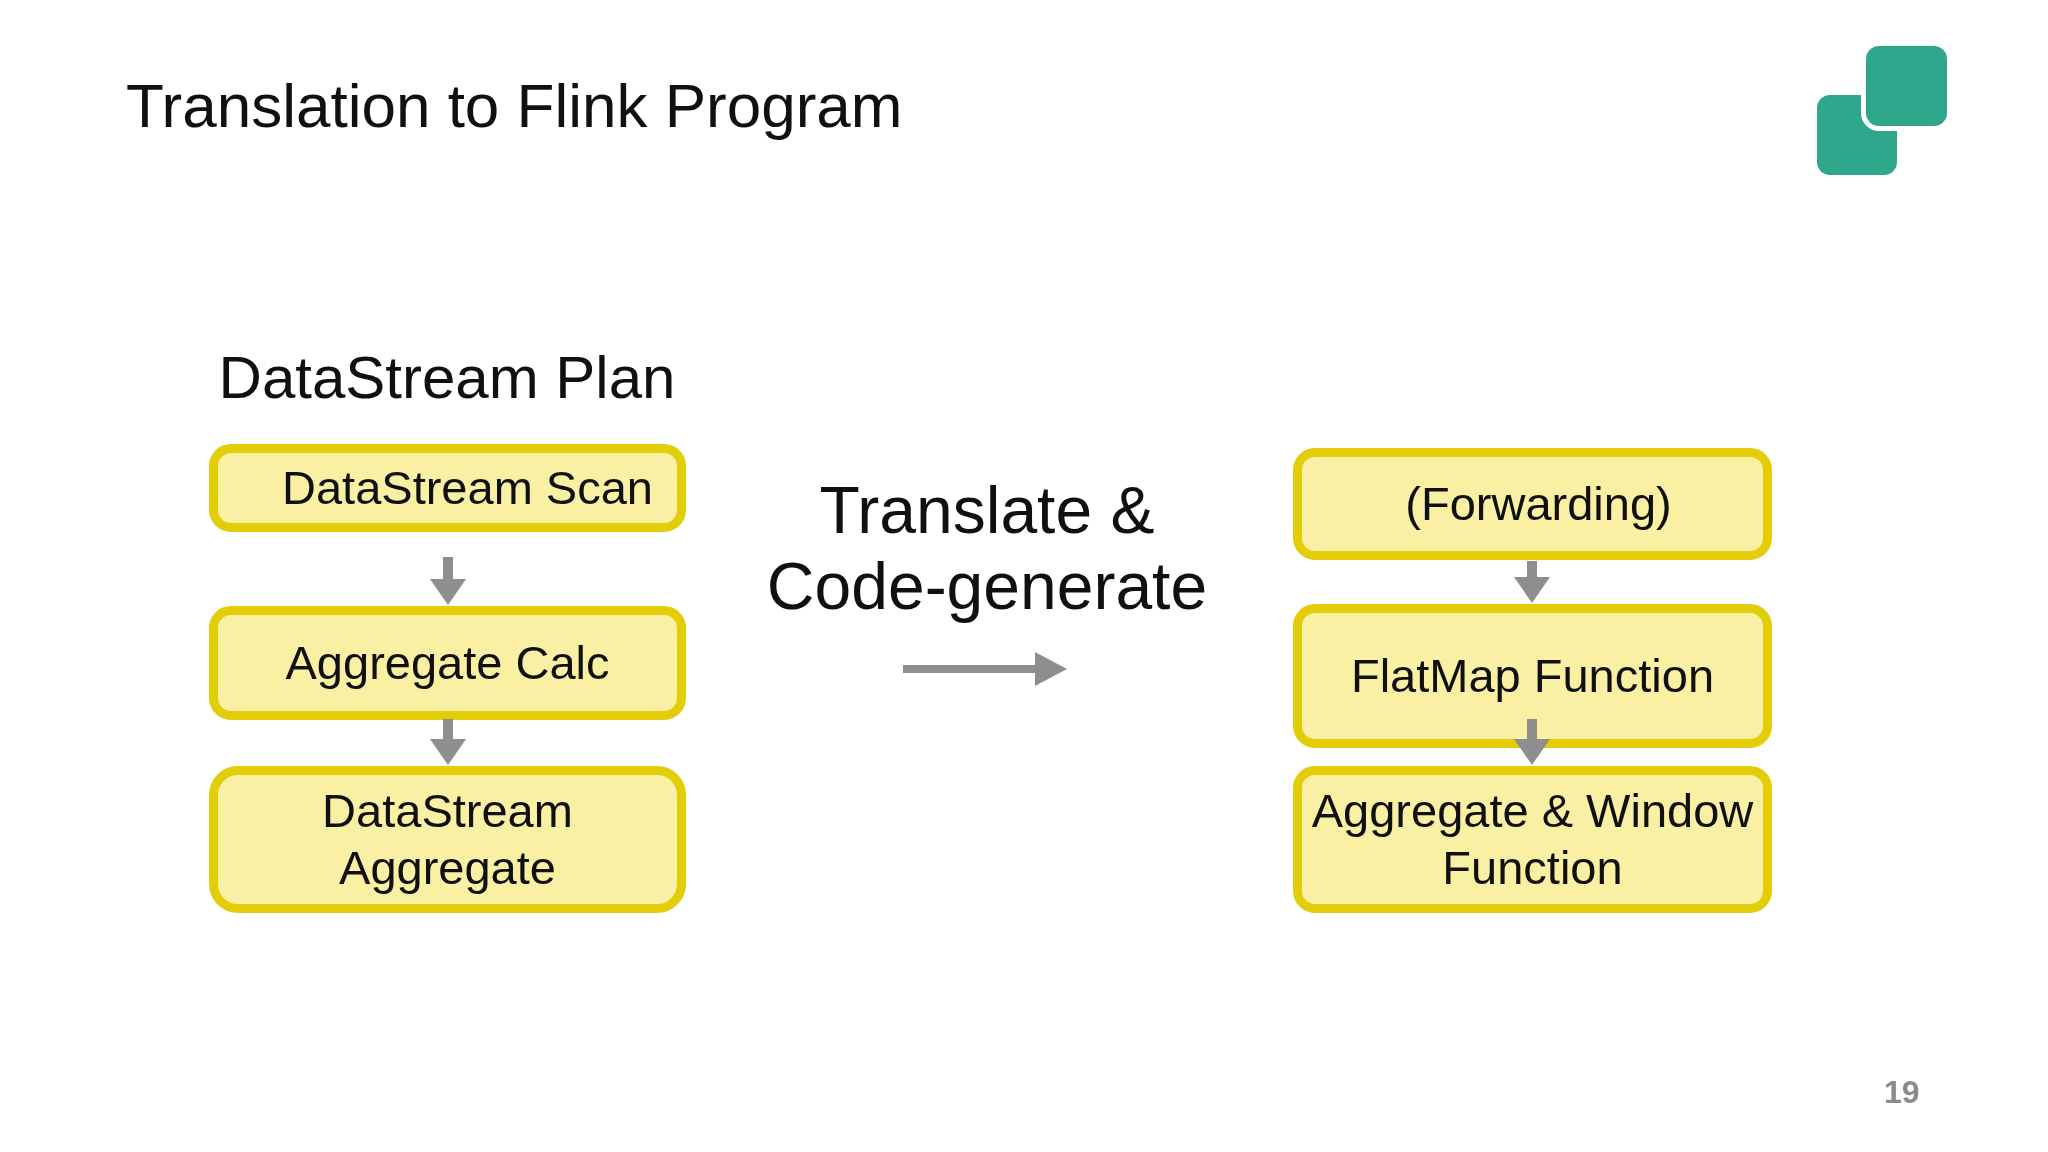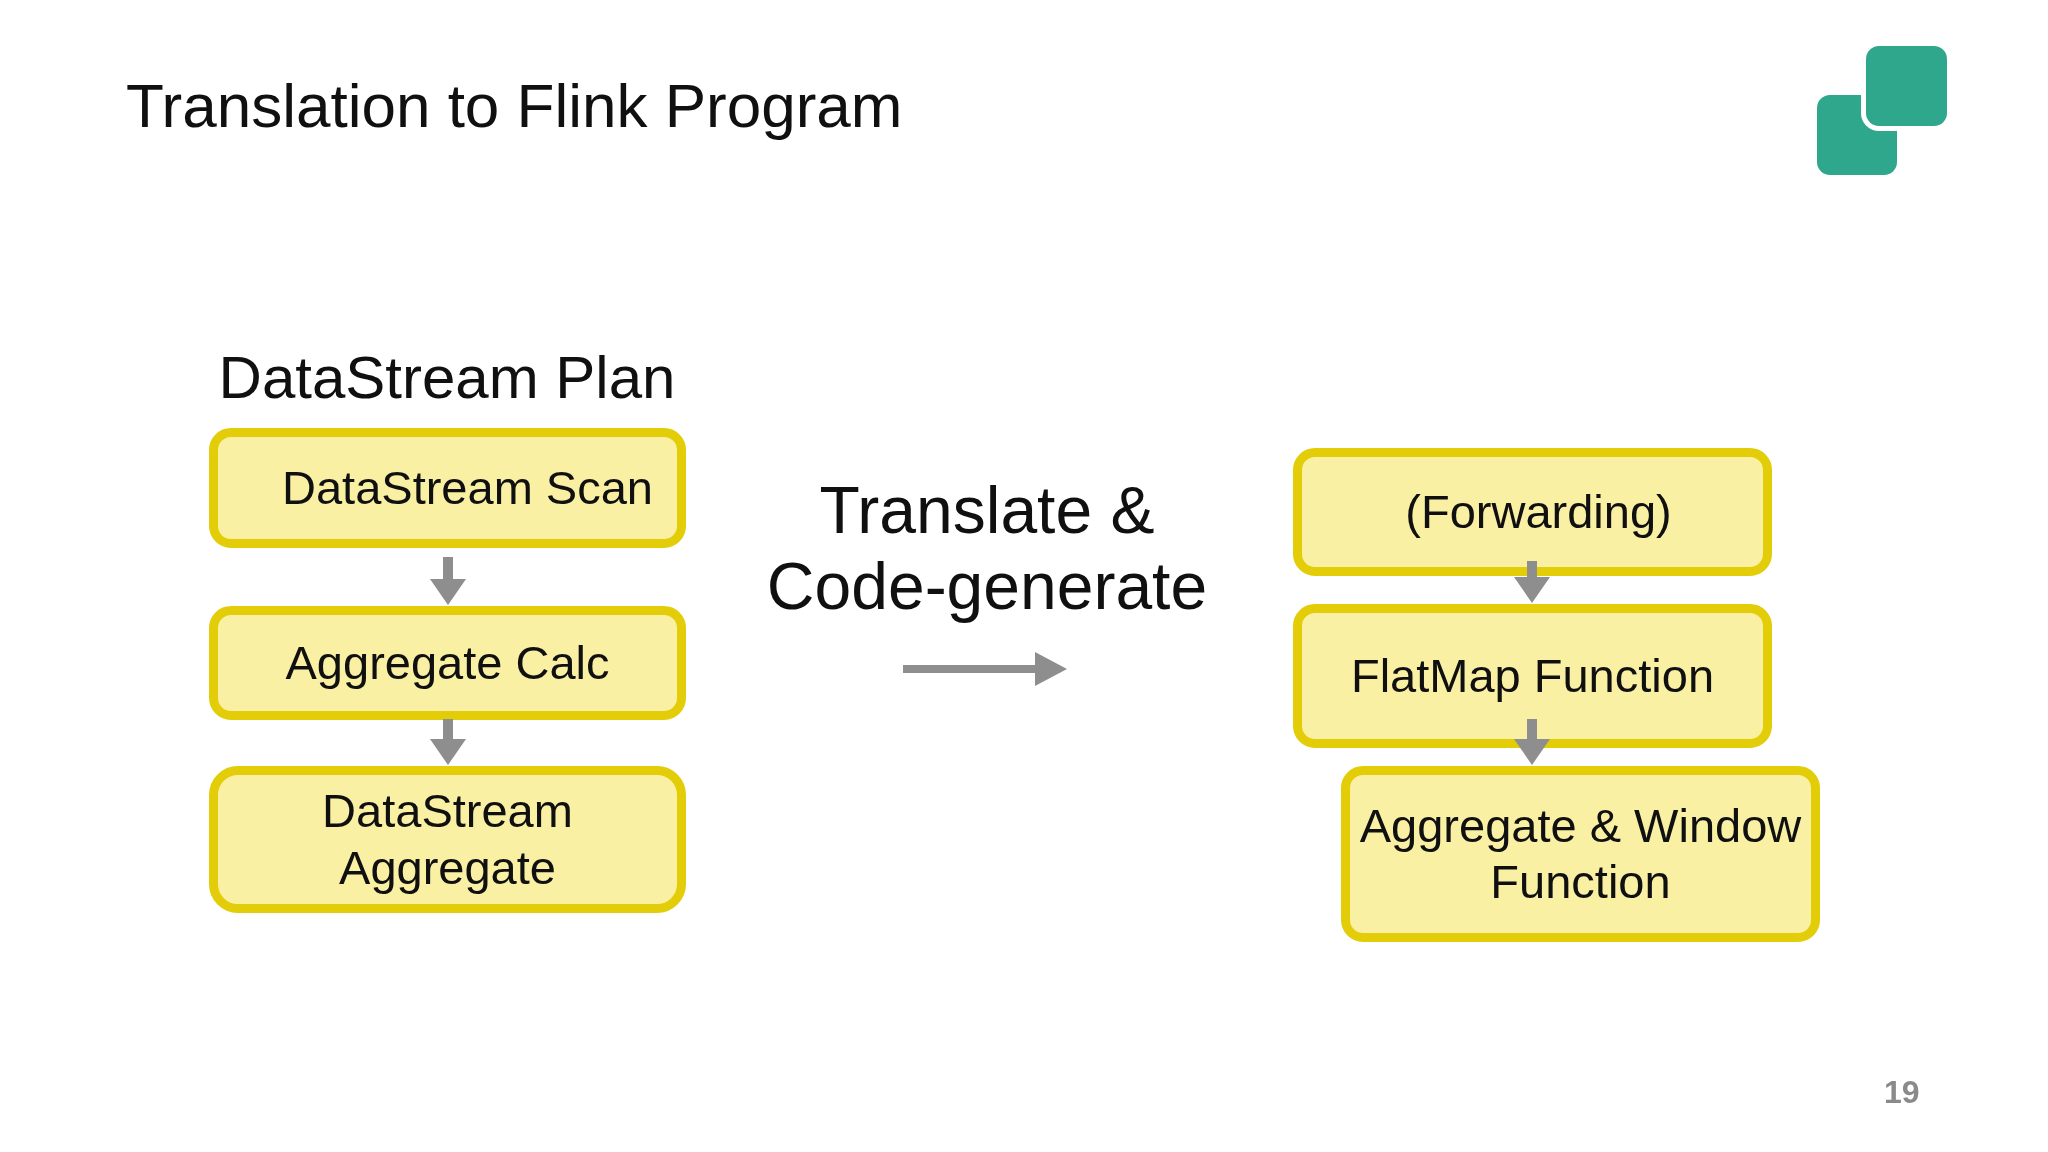--- a/index.html
+++ b/index.html
@@ -38,26 +38,26 @@
   .ybox{
     position:absolute;box-sizing:border-box;
     background:var(--box-fill);
     border:9px solid var(--box-border);
     border-radius:22px;
     display:flex;align-items:center;justify-content:center;
     text-align:center;font-size:47px;line-height:1.2;color:var(--text);
   }
   .lcol{left:209px;width:477px;}
   .rcol{left:1293px;width:479px;}
-  .b1{top:428px;height:120px;padding-left:40px;}
+  .b1{top:444px;height:88px;padding-left:40px;}
   .b2{top:606px;height:114px;}
   .b3{top:766px;height:147px;border-radius:29px;}
-  .rb1{top:448px;height:128px;padding-left:12px;}
+  .rb1{top:448px;height:112px;padding-left:12px;}
   .rb2{top:604px;height:144px;}
-  .rb3{top:766px;height:176px;margin-left:48px;}
+  .rb3{top:766px;height:147px;}
   
   .varrow{position:absolute;width:36px;}
   .varrow .shaft{position:absolute;left:13px;top:0;bottom:24px;width:10px;background:var(--arrow-gray);}
   .varrow .head{position:absolute;left:0;bottom:0;width:0;height:0;
     border-left:18px solid transparent;border-right:18px solid transparent;
     border-top:26px solid var(--arrow-gray);}
   .la1{left:430px;top:557px;height:48px;}
   .la2{left:430px;top:719px;height:46px;}
   .ra1{left:1514px;top:561px;height:42px;}
   .ra2{left:1514px;top:719px;height:46px;}

